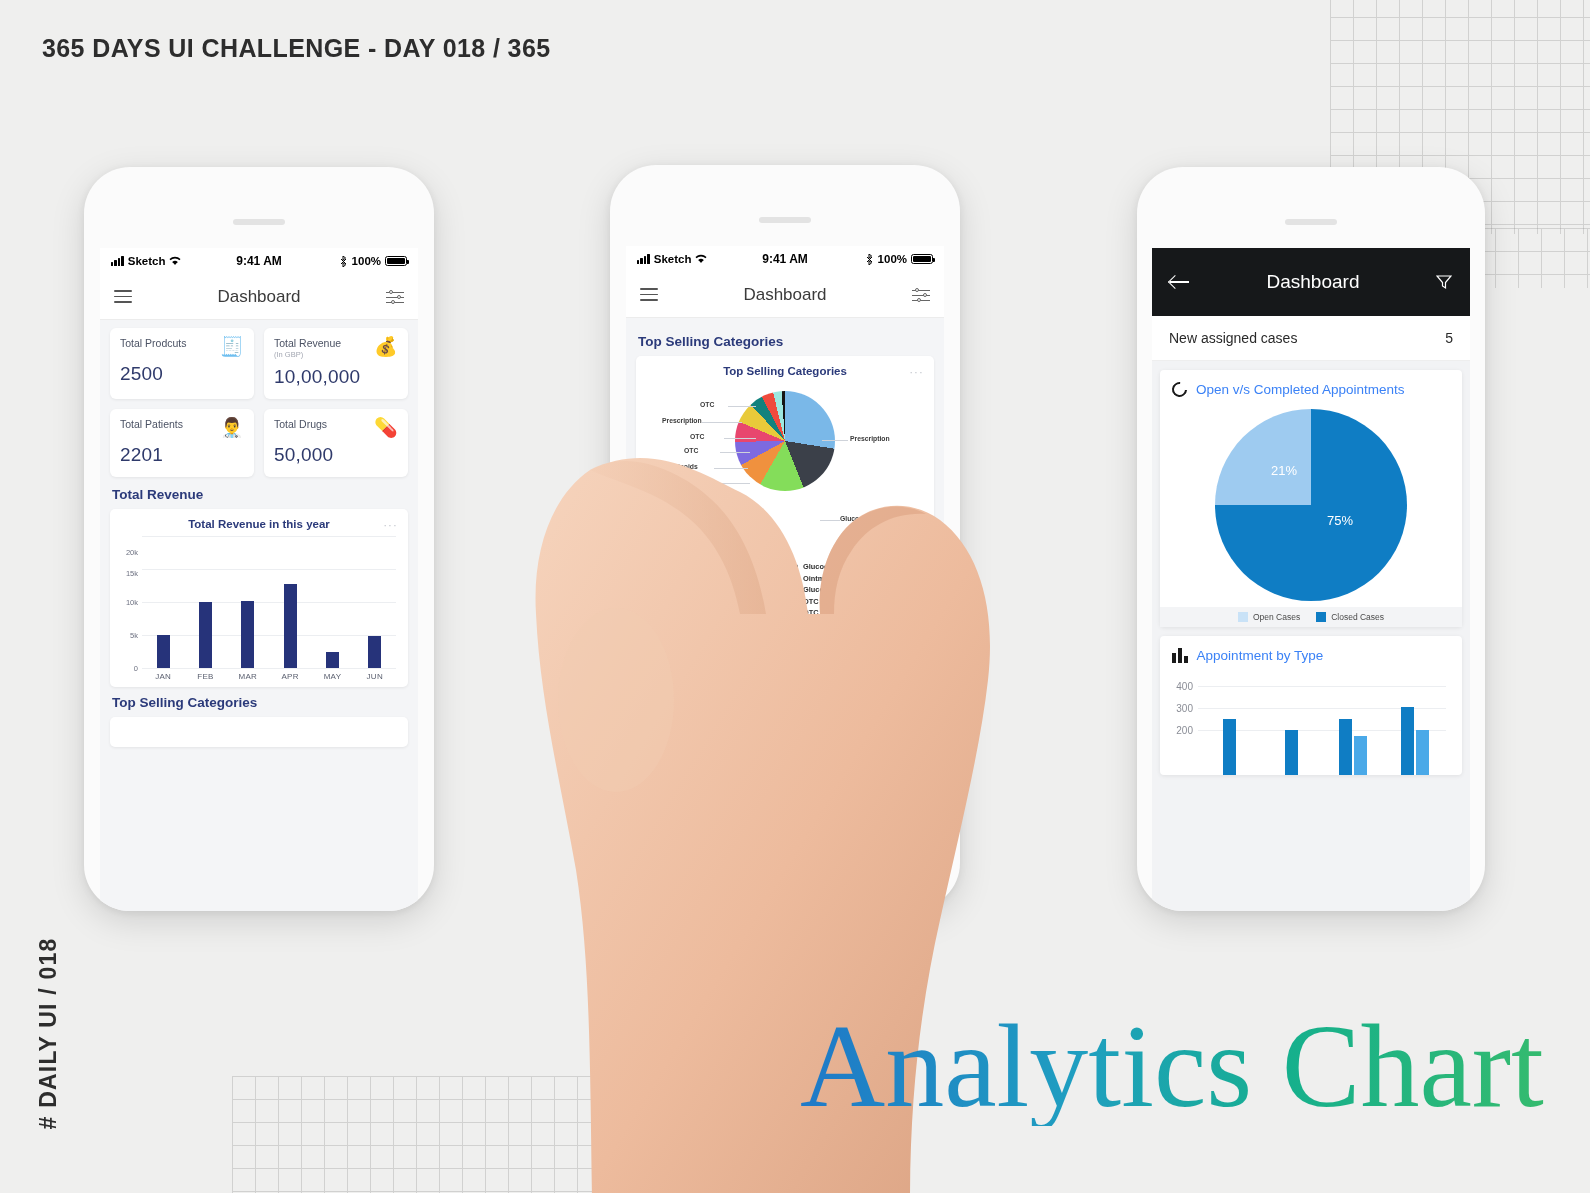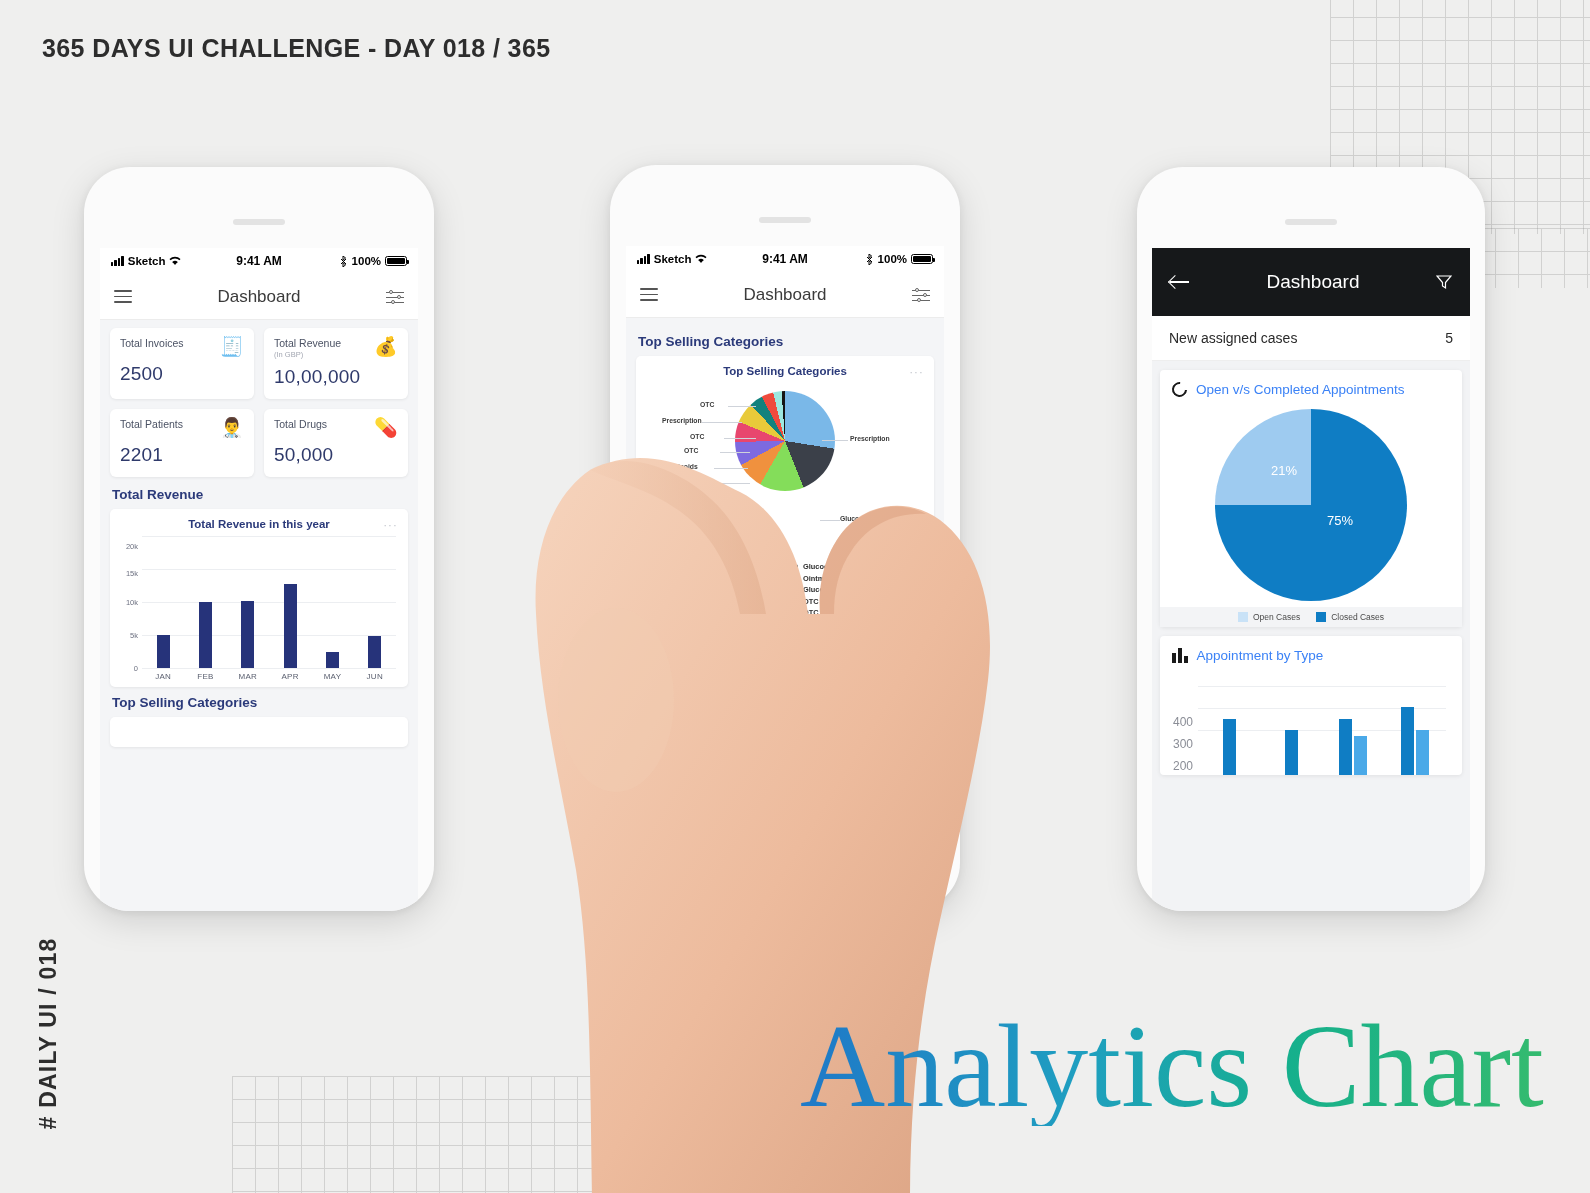--- a/index.html
+++ b/index.html
@@ -194,21 +194,21 @@
   .barsicon i:nth-child(1){height:10px} .barsicon i:nth-child(2){height:15px} .barsicon i:nth-child(3){height:7px}
 
   .p3pie { width: 192px; height: 192px; border-radius: 50%; margin: 12px auto 6px; position: relative; }
   .p3pie .pct { position: absolute; font-size: 13px; color: #fff; }
   .p3legend { display: flex; justify-content: center; gap: 16px; background: #f3f4f6; padding: 5px 0; margin: 6px -12px -10px; }
   .p3legend .li { display: flex; align-items: center; gap: 5px; font-size: 8.5px; color: #4a4a4a; }
   .p3legend .sw { width: 10px; height: 10px; flex: none; }
 
   .bc3 { position: relative; height: 96px; margin: 16px 0 0 26px; }
   .bc3 .gl { position: absolute; left: 0; right: 4px; height: 1px; background: #eceef1; }
-  .bc3 .yl { position: absolute; right: calc(100% + 5px); font-size: 12px; color: #8a8d96; transform: translateY(-50%); margin-top: 36px;}
+  .bc3 .yl { position: absolute; right: calc(100% + 5px); font-size: 10px; color: #8a8d96; transform: translateY(-50%);}
   .bc3 .area { position: absolute; left: 0; right: 4px; top: 0; bottom: 0; display: flex; align-items: flex-end; }
   .bc3 .grp { flex: 1; display: flex; justify-content: center; align-items: flex-end; gap: 2px; height: 100%;}
   .bc3 .b { width: 13px; }
 
   
   .hand { position: absolute; left: 440px; top: 400px; width: 620px; height: 800px; pointer-events: none; }
 </style>
 </head>
 <body>
 
@@ -266,21 +266,21 @@
           <b></b>
           <b></b>
         </div>
     </div>
 
     <div class="scr-body">
       <div class="cardrow">
         <div class="statcard">
           <div class="top">
             <div>
-              <div class="lbl">Total Invoices</div>
+              <div class="lbl">Total Prodcuts</div>
               <div class="sub"></div>
             </div>
             <div class="ic">🧾</div>
           </div>
           <div class="val">2500</div>
         </div>
         <div class="statcard">
           <div class="top">
             <div>
               <div class="lbl">Total Revenue</div>
@@ -325,21 +325,21 @@
         <div class="bc" id="bc1">
             <div class="gl" style="top: 132px;"></div>
             <div class="yl" style="top: 132px;">0</div>
             <div class="gl" style="top: 99px;"></div>
             <div class="yl" style="top: 99px; padding-left: 32px;">5k</div>
             <div class="gl" style="top: 66px;"></div>
             <div class="yl" style="top: 66px;">10k</div>
             <div class="gl" style="top: 33px;"></div>
             <div class="yl" style="top: 37px;">15k</div>
             <div class="gl" style="top: 0px;"></div>
-            <div class="yl" style="top: 10px;">20k</div>
+            <div class="yl" style="top: 16px;">20k</div>
             <div class="bars-area">
               <div class="bwrap">
                 <div class="bar" title="JAN: 5000" style="height: 33px; background: rgb(38, 51, 122);"></div>
               </div>
               <div class="bwrap">
                 <div class="bar" title="FEB: 10000" style="height: 66px; background: rgb(38, 51, 122);"></div>
               </div>
               <div class="bwrap">
                 <div class="bar" title="MAR: 10200" style="height: 67.32px; background: rgb(38, 51, 122);"></div>
               </div>

